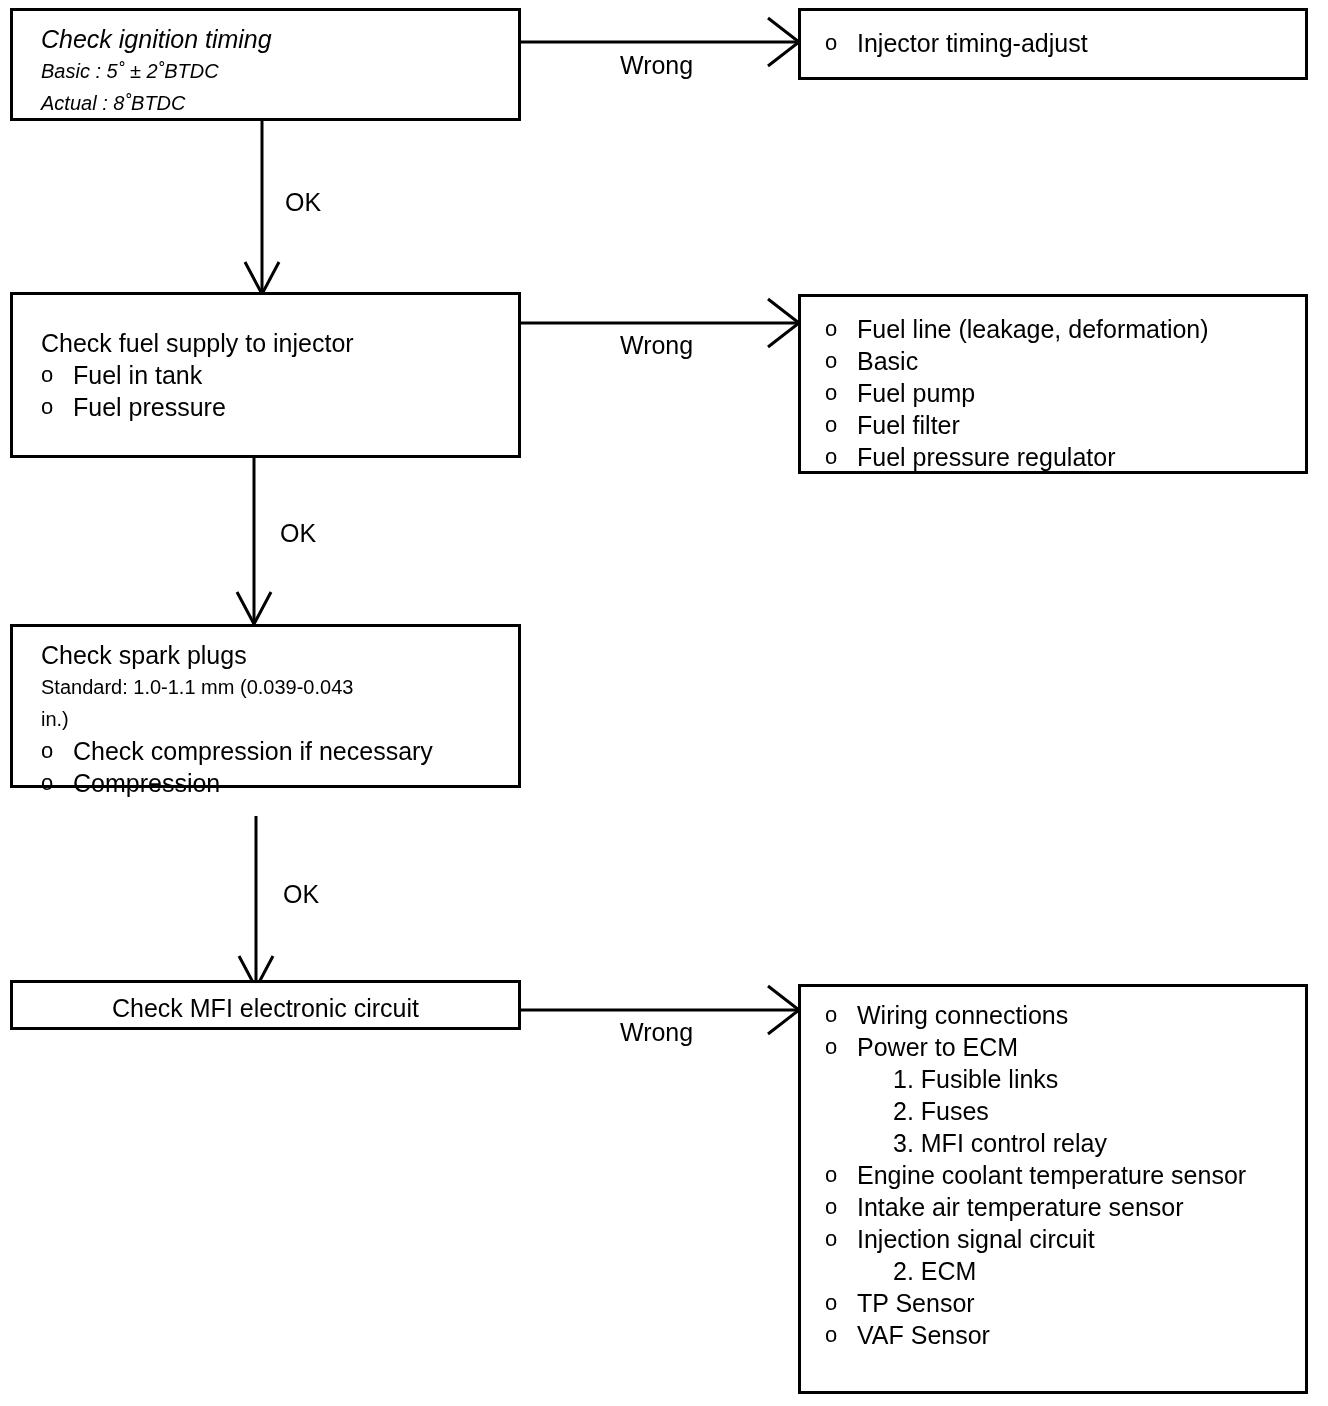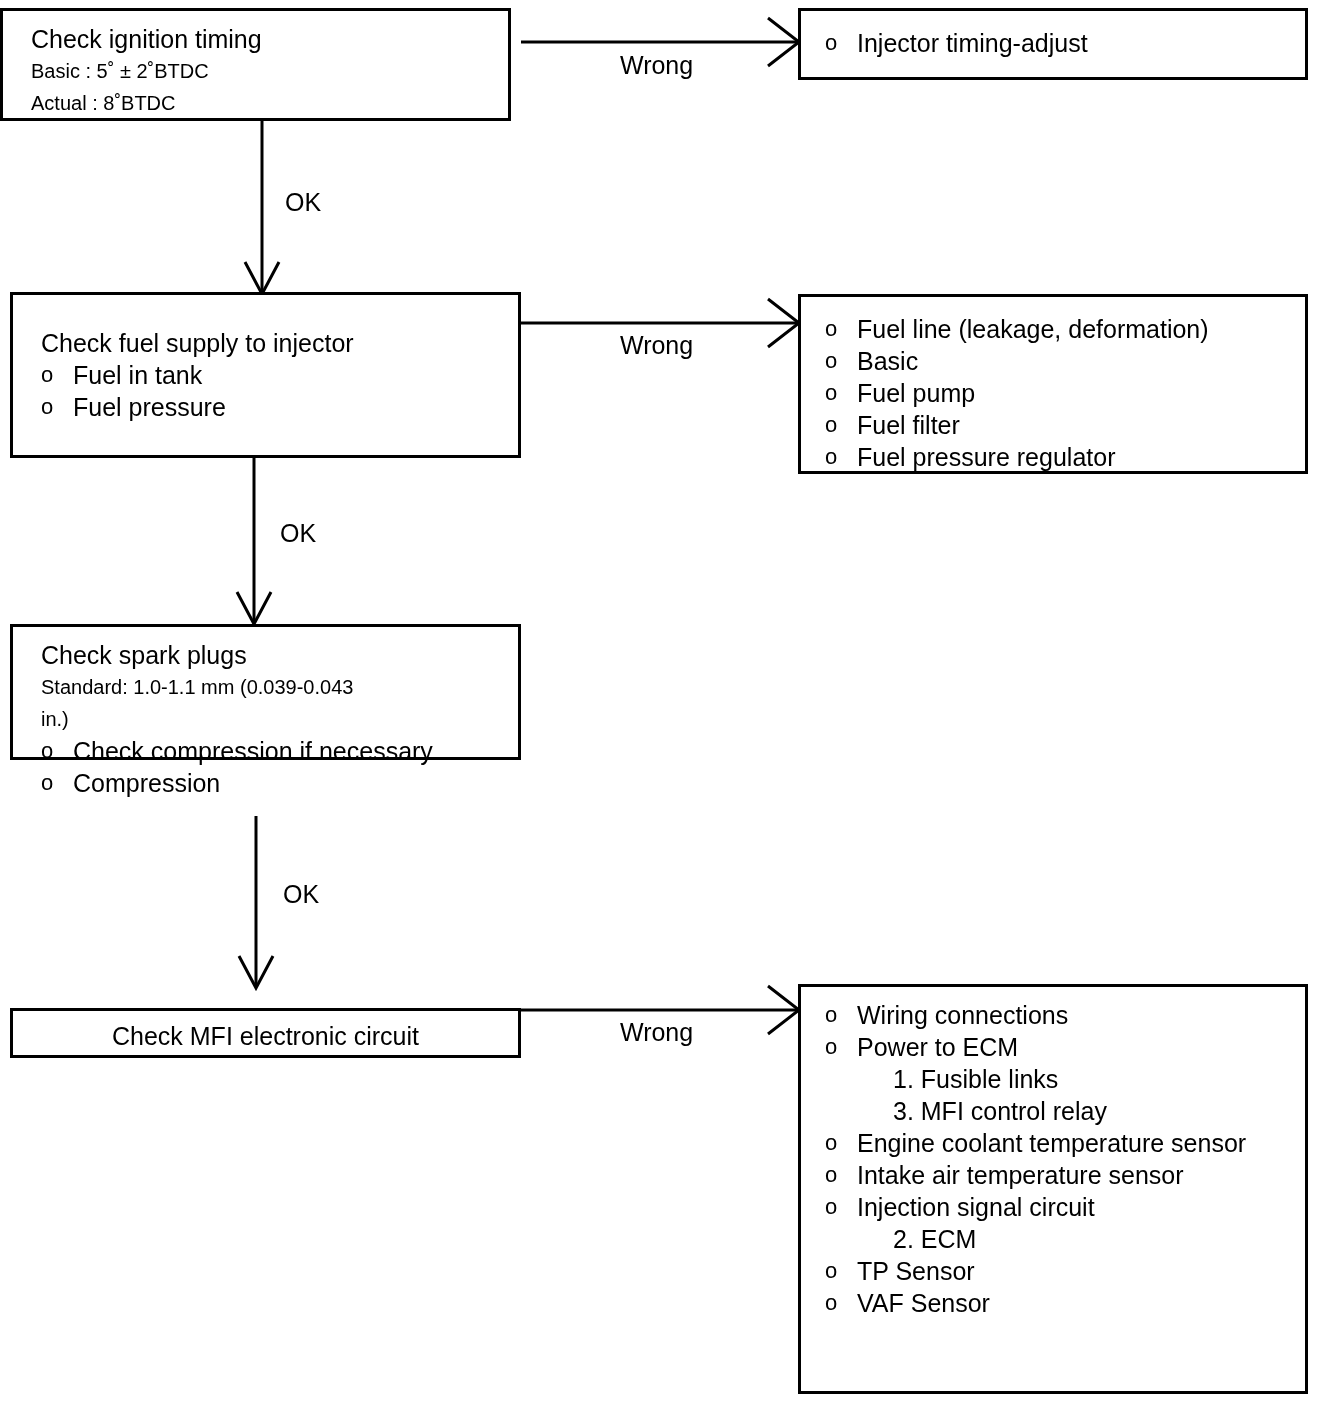--- a/index.html
+++ b/index.html
@@ -64,21 +64,21 @@
     </g>
   </svg>
 
   <div class="edgelabel" style="left:620px;top:51px;">Wrong</div>
   <div class="edgelabel" style="left:285px;top:188px;">OK</div>
   <div class="edgelabel" style="left:620px;top:331px;">Wrong</div>
   <div class="edgelabel" style="left:280px;top:519px;">OK</div>
   <div class="edgelabel" style="left:283px;top:880px;">OK</div>
   <div class="edgelabel" style="left:620px;top:1018px;">Wrong</div>
 
-  <div class="box" style="left:0;top:8px;width:511px;height:113px;">
+  <div class="box" style="left:10px;top:8px;width:511px;height:113px;font-style:italic;">
     <div class="box-inner" style="padding:12px 0 0 28px;">
       <div class="line1">Check ignition timing</div>
       <div class="plain">Basic : 5˚ ± 2˚BTDC</div>
       <div class="plain">Actual : 8˚BTDC</div>
     </div>
   </div>
 
   <div class="box" style="left:798px;top:8px;width:510px;height:72px;">
     <div class="box-inner" style="padding:16px 0 0 24px;">
       <ul class="bullets">
@@ -126,57 +126,58 @@
           <span class="bultxt">Fuel filter</span>
         </li>
         <li>
           <span class="bul">o</span>
           <span class="bultxt">Fuel pressure regulator</span>
         </li>
       </ul>
     </div>
   </div>
 
-  <div class="box" style="left:10px;top:624px;width:511px;height:136px;">
+  <div class="box" style="left:10px;top:624px;width:511px;height:164px;">
     <div class="box-inner" style="padding:12px 0 0 28px;">
       <div class="line1">Check spark plugs</div>
       <div class="plain">Standard: 1.0-1.1 mm (0.039-0.043</div>
       <div class="plain">in.)</div>
       <ul class="bullets">
         <li>
           <span class="bul">o</span>
           <span class="bultxt">Check compression if necessary</span>
         </li>
         <li>
           <span class="bul">o</span>
           <span class="bultxt">Compression</span>
         </li>
       </ul>
     </div>
   </div>
 
-  <div class="box" style="left:10px;top:1008px;width:511px;height:50px;">
+  <div class="box" style="left:10px;top:980px;width:511px;height:50px;">
     <div class="box-inner center" style="padding:9px 0 0 0;">
       <div class="line1 center">Check MFI electronic circuit</div>
     </div>
   </div>
 
   <div class="box" style="left:798px;top:984px;width:510px;height:410px;">
     <div class="box-inner" style="padding:12px 0 0 24px;">
       <ul class="bullets">
         <li>
           <span class="bul">o</span>
           <span class="bultxt">Wiring connections</span>
         </li>
         <li>
           <span class="bul">o</span>
           <span class="bultxt">Power to ECM</span>
         </li>
         <li style="display:block">
           <div class="sub">1. Fusible links</div>
+          <div class="sub">2. Fuses</div>
           <div class="sub">3. MFI control relay</div>
         </li>
         <li>
           <span class="bul">o</span>
           <span class="bultxt">Engine coolant temperature sensor</span>
         </li>
         <li>
           <span class="bul">o</span>
           <span class="bultxt">Intake air temperature sensor</span>
         </li>

